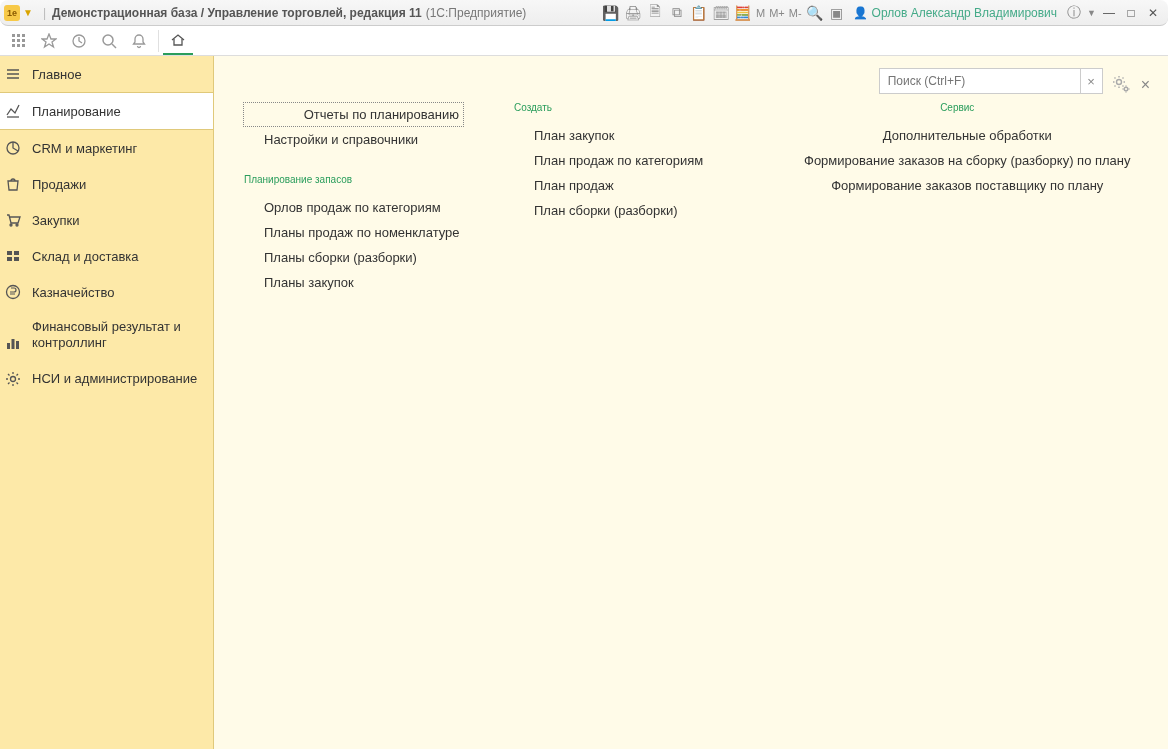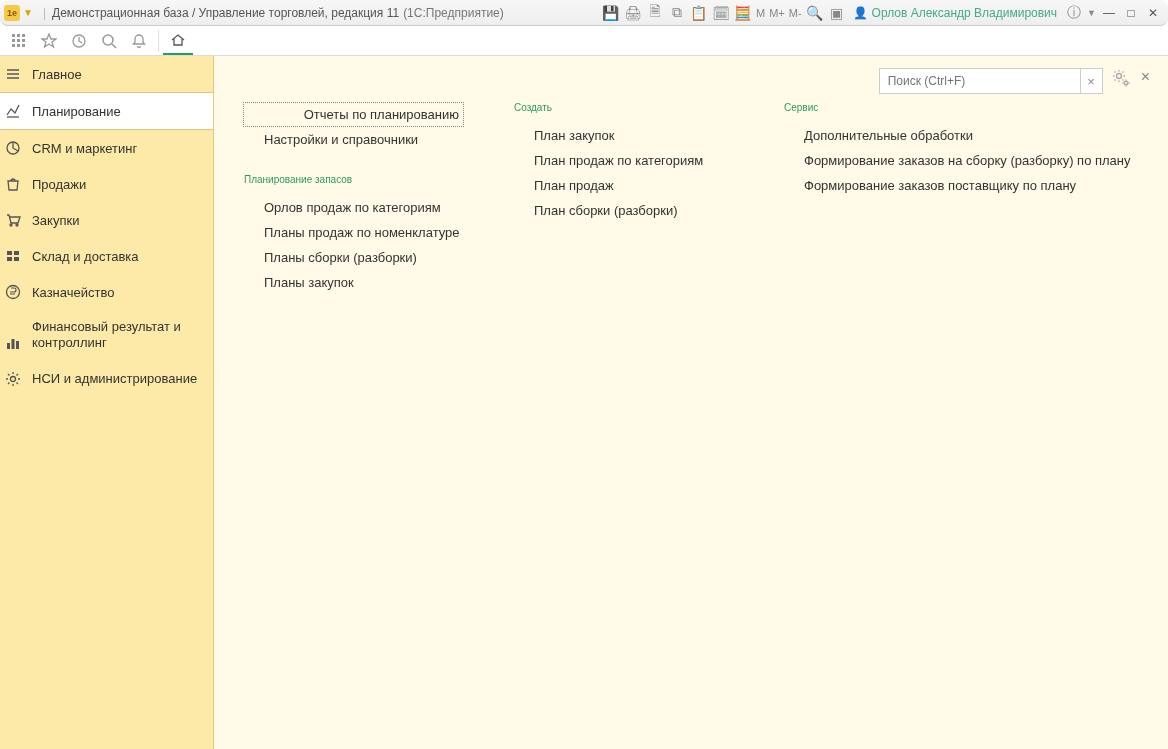--- a/index.html
+++ b/index.html
@@ -3,21 +3,21 @@
 <meta charset="utf-8">
 <style>
   * { box-sizing: border-box; margin: 0; padding: 0; }
   body { font-family: Arial, sans-serif; font-size: 13px; color: #333; background: #fff; width: 1168px; height: 749px; overflow: hidden; }
 
   
   .titlebar { height: 26px; background: linear-gradient(#f7f7f7,#eee); border-bottom: 1px solid #ccc; display: flex; align-items: center; padding: 0 4px; font-size: 12px; color: #555; border-radius: 8px; }
   .titlebar .logo { width: 16px; height: 16px; background: #f7c948; border-radius: 3px; margin-right: 3px; display:flex;align-items:center;justify-content:center;font-size:9px;font-weight:bold;color:#8a5a00; }
   .titlebar .drop { color:#d9a400; margin-right:4px; font-size:10px; }
   .titlebar .sep { color: #bbb; margin: 0 6px; }
-  .titlebar .title { flex: 0 0 auto; }
+  .titlebar .title { flex: 0 0 auto; font-weight: bold; }
   .titlebar .spacer { flex: 1; }
   .titlebar .tb-icon { width: 20px; height: 20px; display: inline-flex; align-items: center; justify-content: center; color:#888; margin: 0 1px; cursor: pointer; font-size: 14px; }
   .titlebar .tb-text { color:#888; font-size:11px; padding:0 2px; cursor:pointer; }
   .titlebar .user { color:#4a8; margin: 0 6px; font-size:12px; display:flex; align-items:center; gap:3px; }
   .titlebar .winbtn { width: 22px; height: 18px; display:inline-flex; align-items:center; justify-content:center; color:#555; cursor:pointer; }
 
   
   .toolbar { height: 30px; background: #fff; border-bottom: 1px solid #ddd; display: flex; align-items: center; padding: 0 4px; }
   .toolbar .tbtn { width: 30px; height: 28px; display:inline-flex; align-items:center; justify-content:center; color:#999; cursor:pointer; }
   .toolbar .tbtn svg { width: 16px; height: 16px; }
@@ -28,21 +28,21 @@
 
   
   .sidebar { width: 214px; background: #fde9a8; border-right: 1px solid #e0c97a; display:flex; flex-direction:column; }
   .nav-item { display:flex; align-items:flex-end; gap:10px; padding: 9px 4px; color:#333; cursor:pointer; font-size:13px; }
   .nav-item.active { background:#fff; border-top:1px solid #e0c97a; border-bottom:1px solid #e0c97a; }
   .nav-item .icon { width:18px; height:18px; display:inline-flex; align-items:center; justify-content:center; color:#555; }
   .nav-item .label { flex:1; line-height:1.25; }
 
   
   .content { flex:1; background:#fffbe8; position:relative; padding: 18px 0 0 0; }
-  .content-header { position:absolute; top:12px; right:16px; display:flex; align-items:flex-start; gap:8px;padding-left:8px; }
+  .content-header { position:absolute; top:12px; right:16px; display:flex; align-items:flex-end; gap:8px;padding-left:8px; }
   .searchbox { display:flex; align-items:center; border:1px solid #ccc; background:#fff; height:26px; }
   .searchbox input { border:none; outline:none; padding:0 8px; width:200px; font-size:12px; color:#666; background:transparent; }
   .searchbox .clear { width:22px; height:24px; border-left:1px solid #ccc; display:flex; align-items:center; justify-content:center; cursor:pointer; color:#888; }
   .cfg-icon { color:#aaa; cursor:pointer; display:flex; }
   .closex { color:#888; cursor:pointer; font-size:16px; padding:0 2px; }
 
   .columns { display:flex; gap:50px; padding: 28px 0 0 30px; }
   .col { min-width: 220px; }
   .section-title { color:#2a9d5c; font-size:10px; margin: 0 0 10px 0; }
   .link { display:block; color:#333; font-size:13px; padding: 5px 0 5px 20px; cursor:pointer; }
@@ -249,21 +249,21 @@
       </div>
 
       <div class="col">
         <div class="section-title">Создать</div>
         <a class="link">План закупок</a>
         <a class="link">План продаж по категориям</a>
         <a class="link">План продаж</a>
         <a class="link">План сборки (разборки)</a>
       </div>
 
-      <div class="col" style="min-width:320px;">
+      <div class="col" style="min-width:320px;text-align:center;">
         <div class="section-title">Сервис</div>
         <a class="link">Дополнительные обработки</a>
         <a class="link">Формирование заказов на сборку (разборку) по плану</a>
         <a class="link">Формирование заказов поставщику по плану</a>
       </div>
     </div>
   </div>
 
 </div>
 

